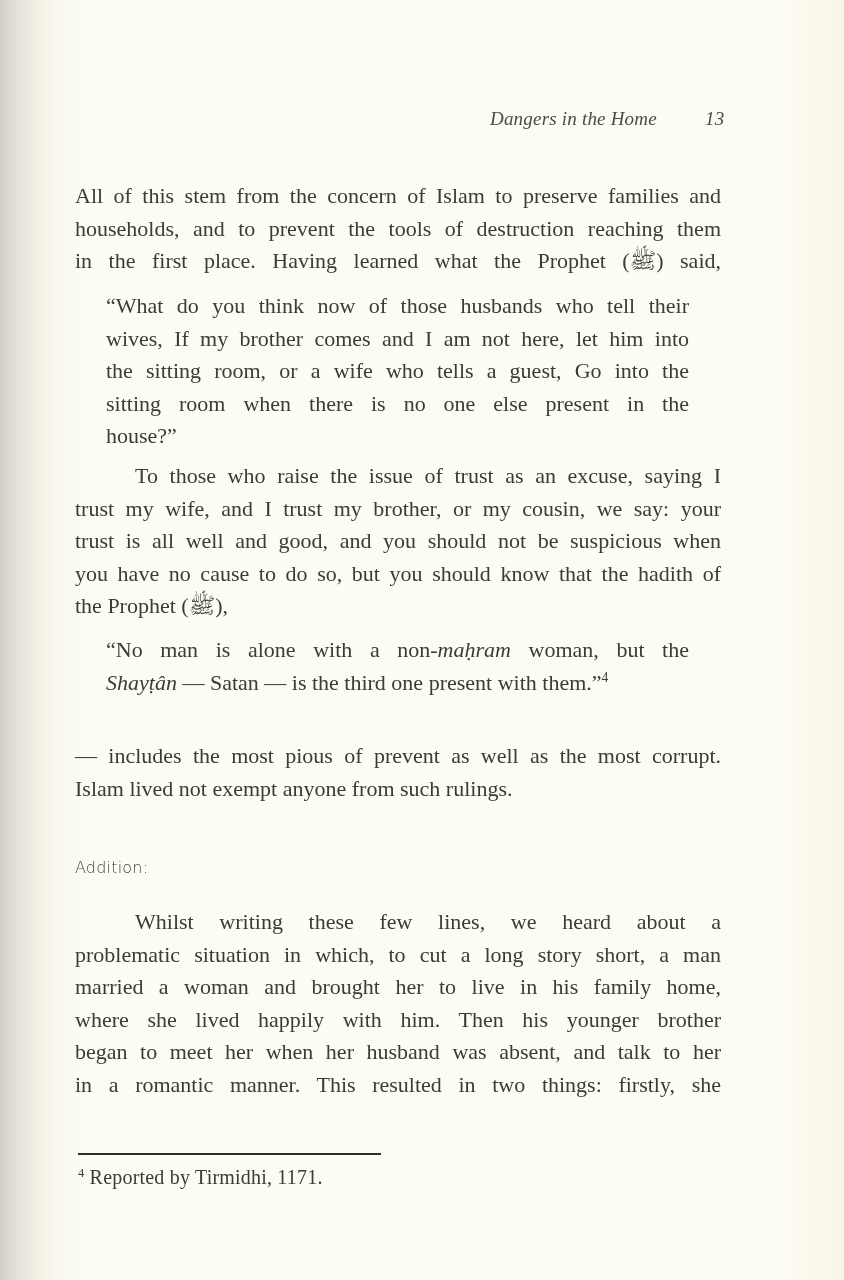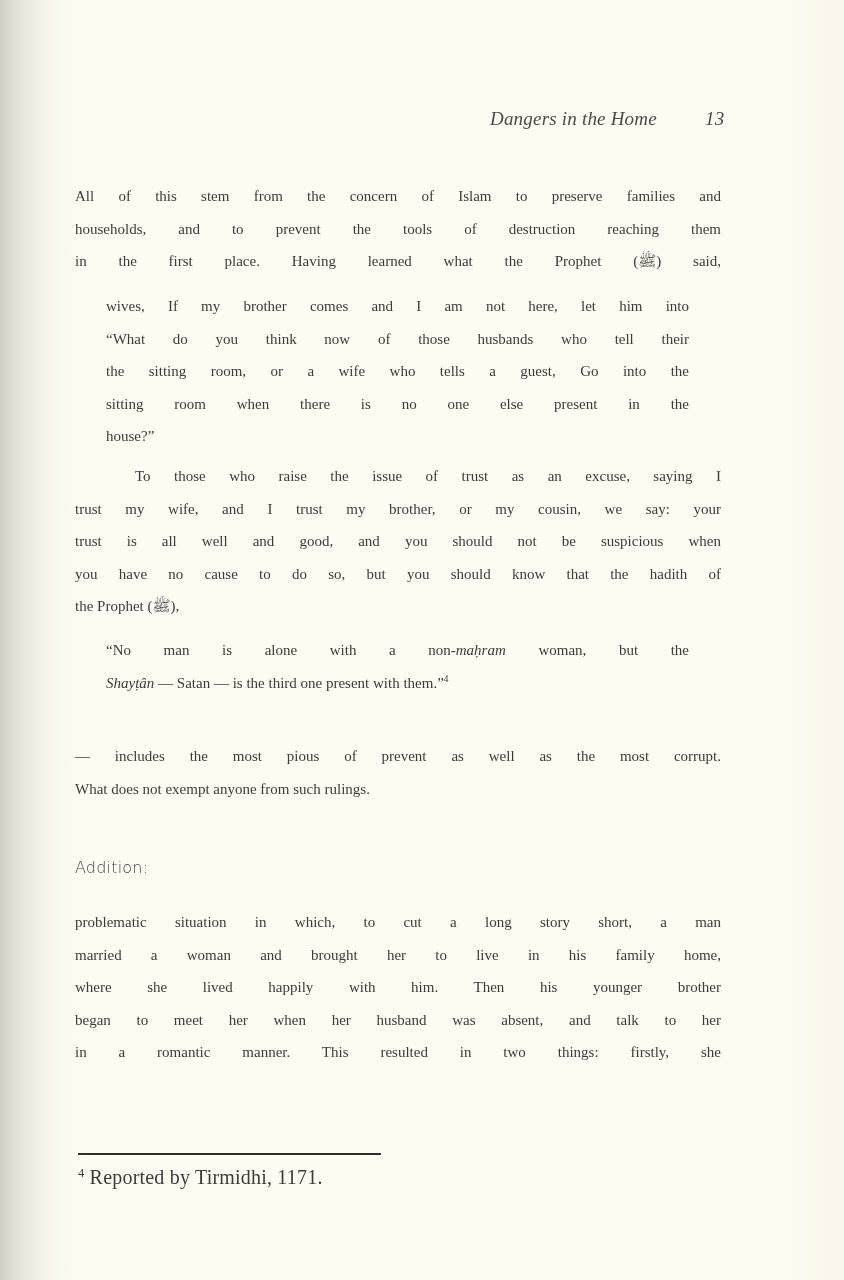--- a/index.html
+++ b/index.html
@@ -36,21 +36,21 @@
     position: absolute;
     left: 176px;
     top: 0;
     font-style: italic;
     margin-left: 39px;
   }
   .text {
     position: absolute;
     left: 75px;
     width: 646px;
-    font-size: 15px;
+    font-size: 22px;
     line-height: 32.5px;
     text-align: justify;
     color: #3b3b37;
   }
   .quote {
     left: 106px;
     width: 583px;
   }
   .p1 { top: 180px; }
   .q1 { top: 290px; }
@@ -103,22 +103,22 @@
     <span class="page-num">13</span>
   </div>
 
   <div class="text p1">
     <span class="line">All of this stem from the concern of Islam to preserve families and</span>
     <span class="line">households, and to prevent the tools of destruction reaching them</span>
     <span class="line">in the first place. Having learned what the Prophet (ﷺ) said,</span>
   </div>
 
   <div class="text quote q1">
+    <span class="line">“What do you think now of those husbands who tell their</span>
     <span class="line">wives, If my brother comes and I am not here, let him into</span>
-    <span class="line">“What do you think now of those husbands who tell their</span>
     <span class="line">the sitting room, or a wife who tells a guest, Go into the</span>
     <span class="line">sitting room when there is no one else present in the</span>
     <span class="line last">house?”</span>
   </div>
 
   <div class="text p2">
     <span class="line"><span class="indent"></span><span>To those who raise the issue of trust as an excuse, saying I</span></span>
     <span class="line">trust my wife, and I trust my brother, or my cousin, we say: your</span>
     <span class="line">trust is all well and good, and you should not be suspicious when</span>
     <span class="line">you have no cause to do so, but you should know that the hadith of</span>
@@ -129,26 +129,27 @@
     <span class="line">
       <span>“No man is alone with a non-</span><em>maḥram</em><span> woman, but the</span>
     </span>
     <span class="line last">
       <em>Shayṭân</em><span> — Satan — is the third one present with them.”</span><sup>4</sup>
     </span>
   </div>
 
   <div class="text p3">
     <span class="line">— includes the most pious of prevent as well as the most corrupt.</span>
-    <span class="line last">What does not exempt anyone from such rulings.</span>
+    <span class="line last">Islam lived not exempt anyone from such rulings.</span>
   </div>
 
   <div class="heading">Addition:</div>
 
   <div class="text p4">
+    <span class="line"><span class="indent"></span><span>Whilst writing these few lines, we heard about a</span></span>
     <span class="line">problematic situation in which, to cut a long story short, a man</span>
     <span class="line">married a woman and brought her to live in his family home,</span>
     <span class="line">where she lived happily with him. Then his younger brother</span>
     <span class="line">began to meet her when her husband was absent, and talk to her</span>
     <span class="line">in a romantic manner. This resulted in two things: firstly, she</span>
   </div>
 
   <div class="footnote-rule"></div>
 
   <div class="footnote">

